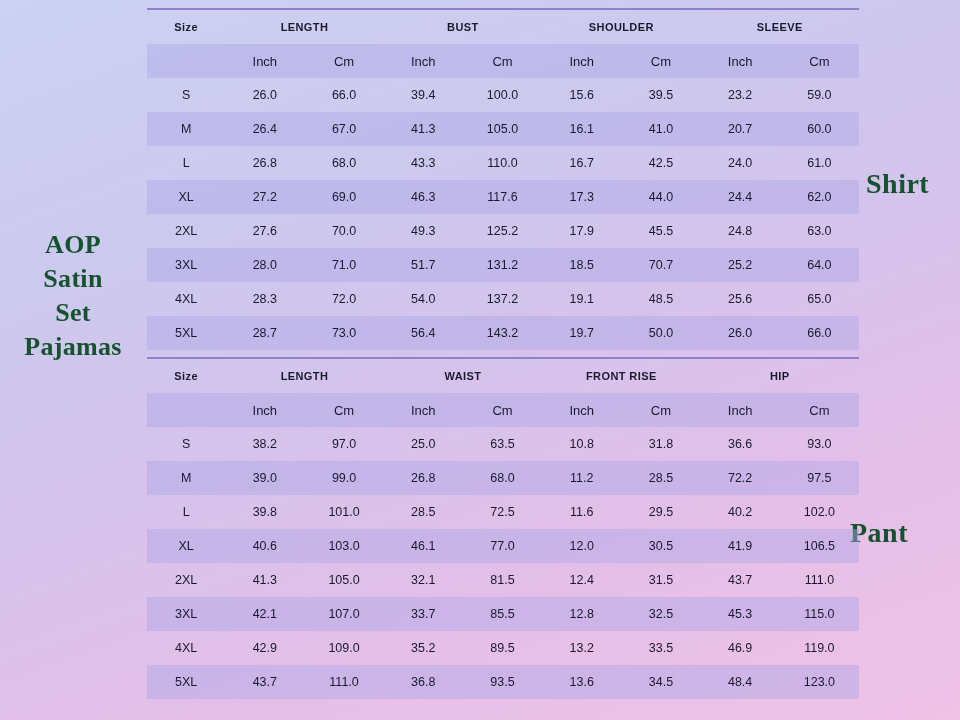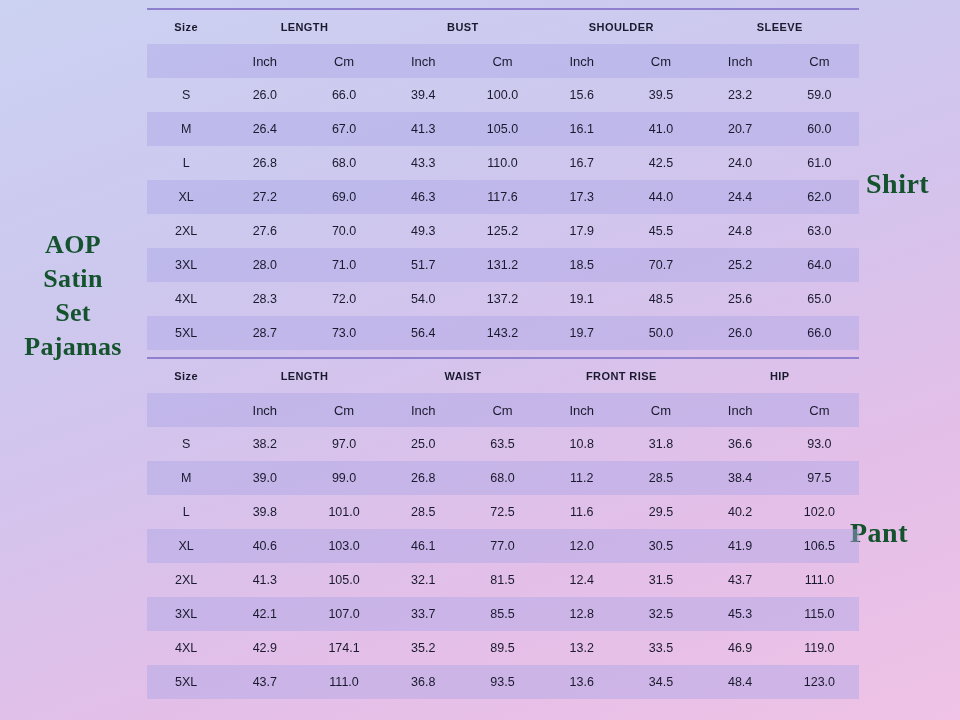--- a/index.html
+++ b/index.html
@@ -297,21 +297,21 @@
           <td>93.0</td>
         </tr>
         <tr class="alt">
           <td>M</td>
           <td>39.0</td>
           <td>99.0</td>
           <td>26.8</td>
           <td>68.0</td>
           <td>11.2</td>
           <td>28.5</td>
-          <td>38.4</td>
+          <td>72.2</td>
           <td>97.5</td>
         </tr>
         <tr>
           <td>L</td>
           <td>39.8</td>
           <td>101.0</td>
           <td>28.5</td>
           <td>72.5</td>
           <td>11.6</td>
           <td>29.5</td>
@@ -347,21 +347,21 @@
           <td>33.7</td>
           <td>85.5</td>
           <td>12.8</td>
           <td>32.5</td>
           <td>45.3</td>
           <td>115.0</td>
         </tr>
         <tr>
           <td>4XL</td>
           <td>42.9</td>
-          <td>174.1</td>
+          <td>109.0</td>
           <td>35.2</td>
           <td>89.5</td>
           <td>13.2</td>
           <td>33.5</td>
           <td>46.9</td>
           <td>119.0</td>
         </tr>
         <tr class="alt">
           <td>5XL</td>
           <td>43.7</td>

